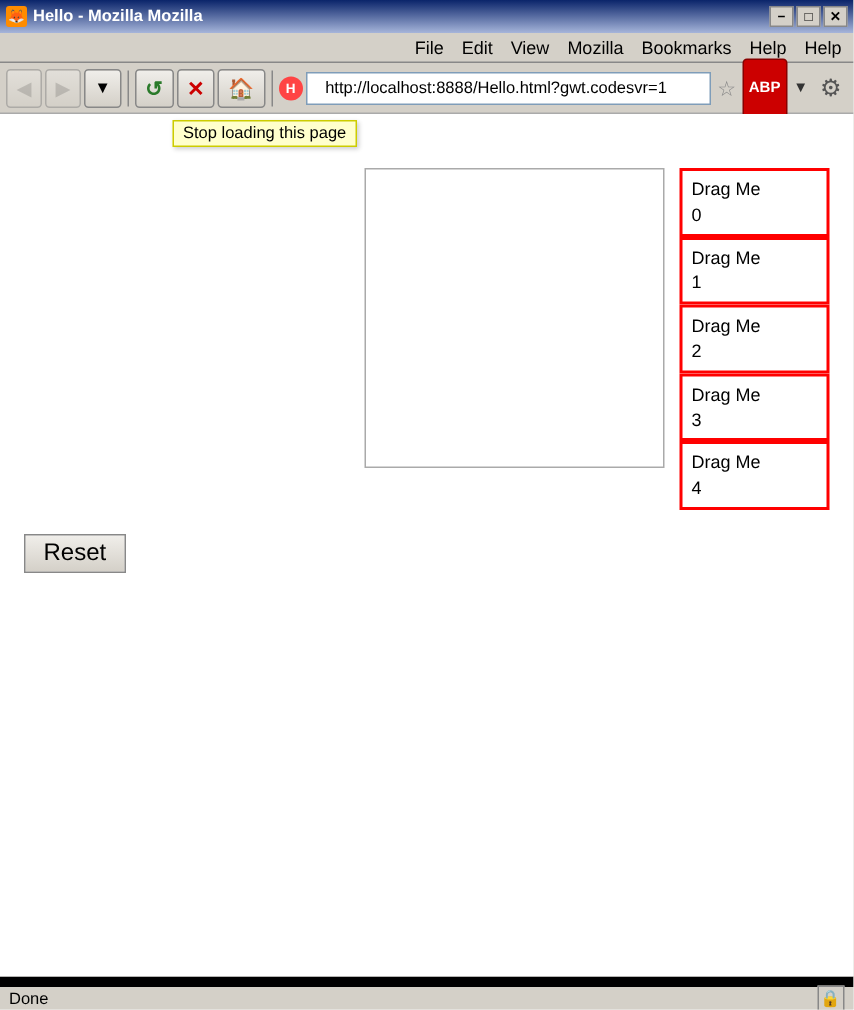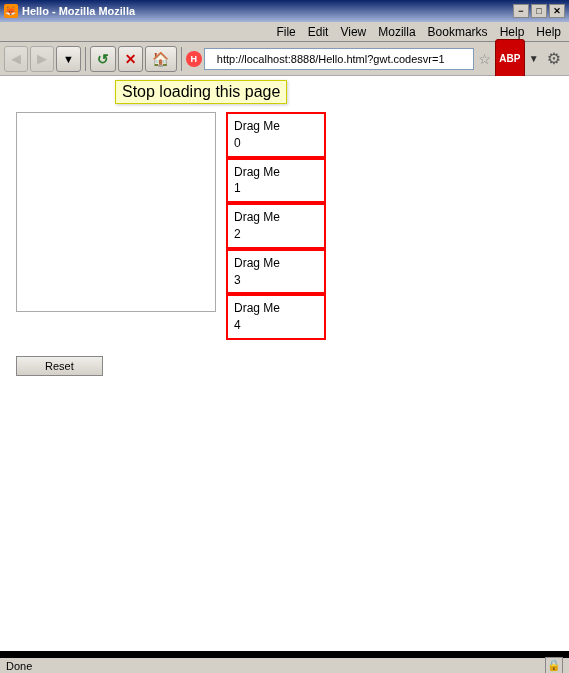--- a/index.html
+++ b/index.html
@@ -117,21 +117,21 @@
     }
 
     
     .tooltip-popup {
       position: absolute;
       top: 4px;
       left: 115px;
       background: #ffffcc;
       border: 1px solid #cccc00;
       padding: 2px 6px;
-      font-size: 16px;
+      font-size: 11px;
       z-index: 10;
       white-space: nowrap;
       box-shadow: 1px 1px 3px rgba(0,0,0,0.2);
     }
 
     
     .content-area {
       display: flex;
       flex-direction: row;
       padding: 8px;
@@ -162,24 +162,24 @@
       cursor: grab;
       background: white;
       line-height: 1.4;
     }
 
     
     .reset-area {
       padding: 8px 8px 8px 8px;
     }
     .reset-btn {
-      padding: 3px 28px;
+      padding: 3px 12px;
       background: linear-gradient(to bottom, #f0eeea, #d4d0c8);
       border: 1px solid #888;
-      font-size: 11px;
+      font-size: 16px;
       cursor: pointer;
     }
 
     
     .status-bar {
       background: #d4d0c8;
       height: 22px;
       display: flex;
       align-items: center;
       padding: 0 6px;
@@ -245,21 +245,21 @@
   <span class="gear-btn">⚙</span>
 </div>
 
 <div class="browser-body">
   <div class="page-area" style="position:relative;">
 
     <div class="tooltip-popup">
       <span>Stop loading this page</span>
     </div>
 
-    <div class="content-area" style="margin-top: 20px;">
+    <div class="content-area" style="margin-top: 20px; justify-content: flex-end;">
 
       <div class="drop-target"></div>
 
       <div class="drag-items">
         <div class="drag-item">Drag Me<br>0</div>
         <div class="drag-item">Drag Me<br>1</div>
         <div class="drag-item">Drag Me<br>2</div>
         <div class="drag-item">Drag Me<br>3</div>
         <div class="drag-item">Drag Me<br>4</div>
       </div>

